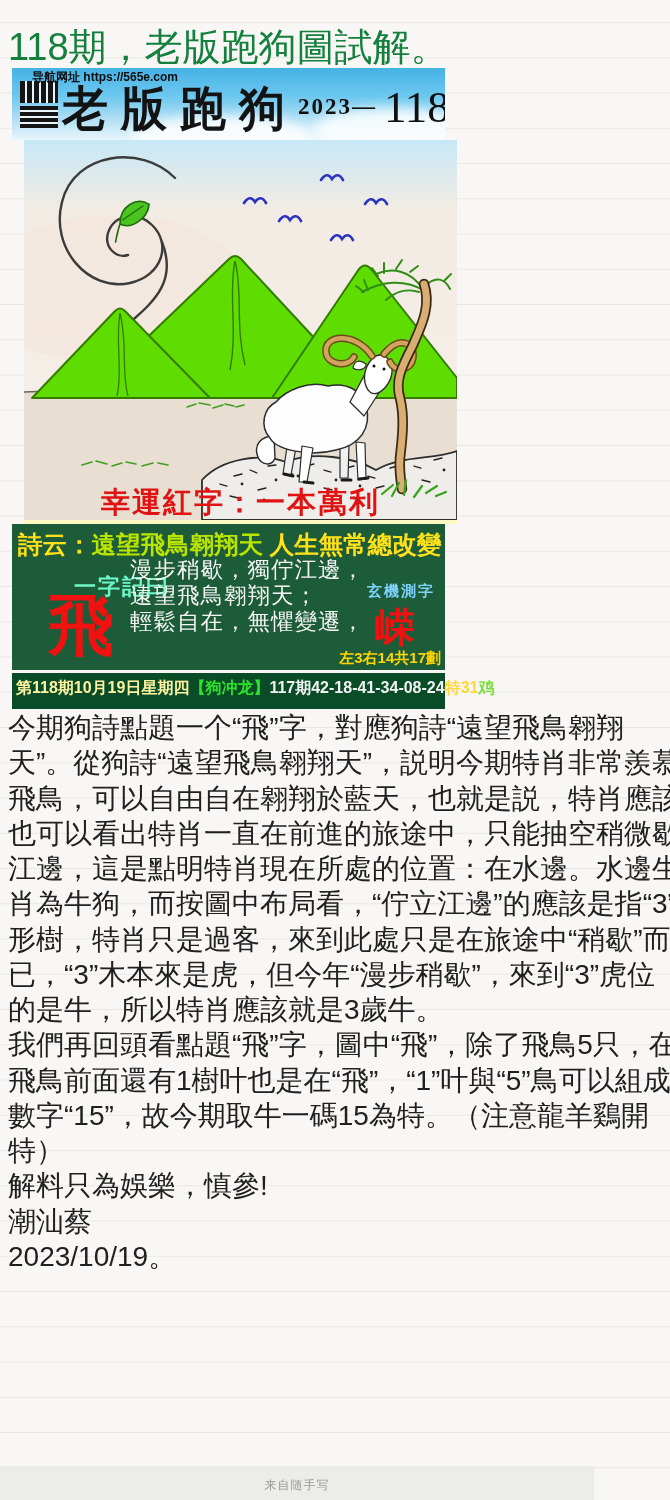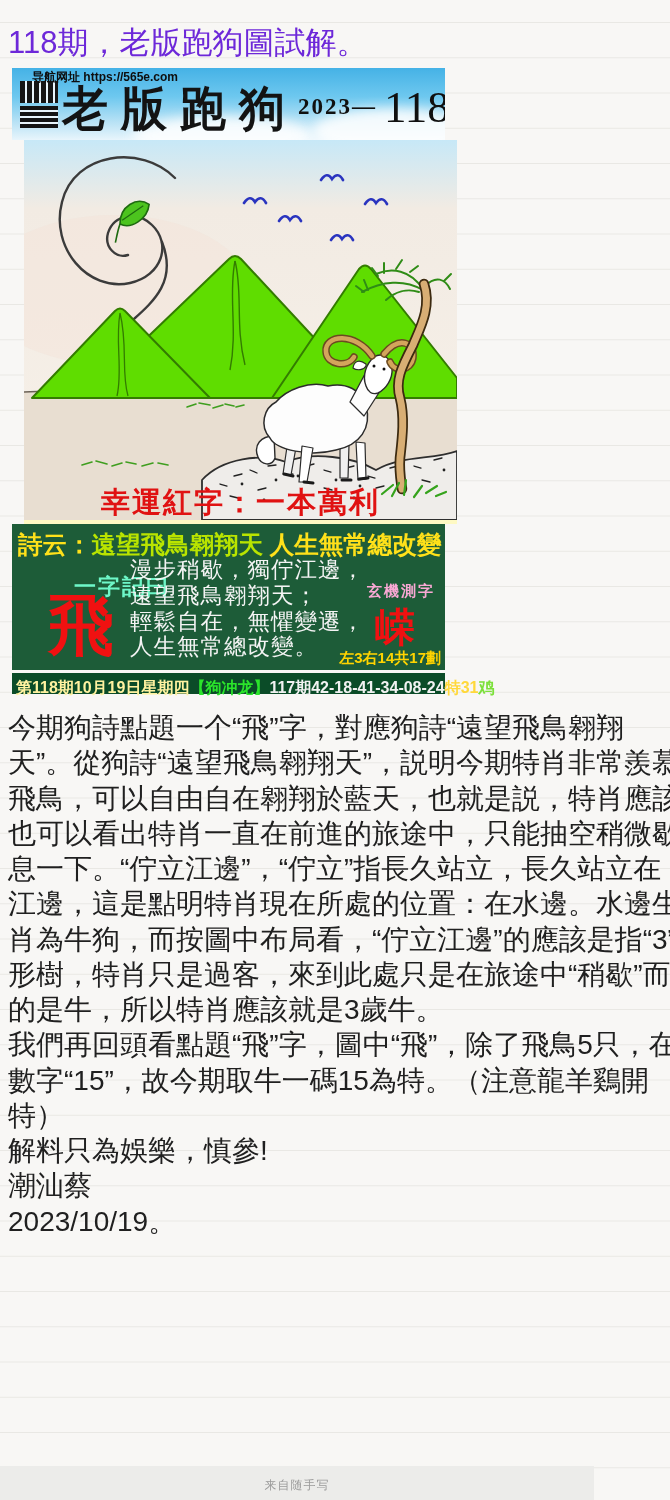--- a/index.html
+++ b/index.html
@@ -1,21 +1,21 @@
 <!DOCTYPE html>
 <html><head>
 <meta charset="utf-8">
 <style>
   html,body{margin:0;padding:0;}
   body{width:670px;height:1500px;position:relative;background:#f8f7f5;
        font-family:"Liberation Sans",sans-serif;color:#1c1c1c;overflow:hidden;}
   .ruling{position:absolute;inset:0;
     background-image:linear-gradient(to bottom,transparent 0 33.9px,#e9e8e4 33.9px 35.25px);
     background-size:100% 35.25px;background-position:0 23px;}
-  .page-title{position:absolute;top:22px;left:8px;font-size:31px;font-weight:400;color:#6d28d9;letter-spacing:0;}
+  .page-title{position:absolute;top:22px;left:8px;font-size:38px;font-weight:400;color:#15803d;letter-spacing:0;}
 
   
   .picture{position:absolute;left:12px;top:68px;width:433px;height:630px;}
   .pic-header{position:relative;width:433px;height:72px;overflow:hidden;
     background:linear-gradient(180deg,#45b2e6 0%,#6ec8ef 40%,#b8e2f5 75%,#e8f5fc 100%);}
   .cloud{position:absolute;background:#ffffff;border-radius:50%;filter:blur(6px);opacity:.85;}
   .cloud.c1{left:120px;top:48px;width:180px;height:40px;}
   .cloud.c2{left:300px;top:40px;width:160px;height:46px;}
   .nav-line{position:absolute;left:20px;top:1px;font-size:12px;font-weight:700;color:#0e0e0e;white-space:nowrap;}
   .seal{position:absolute;left:8px;top:13px;width:38px;height:48px;}
@@ -33,25 +33,25 @@
   .lucky-text{position:absolute;left:0;right:0;bottom:1px;text-align:center;
     font-family:"Liberation Serif",serif;font-size:29px;font-weight:700;color:#e01212;letter-spacing:2px;}
 
   .poem-box{position:relative;width:433px;height:146px;background:#1d5c38;overflow:hidden;}
   .poem-head{position:absolute;left:6px;top:4px;font-size:24.5px;font-weight:700;white-space:nowrap;letter-spacing:0;}
   .poem-head .yel{color:#ffe11a;}
   .poem-head .grn{color:#b9e400;}
   .one-word{position:absolute;left:62px;top:48px;font-size:22px;font-weight:700;color:#6ef7c8;letter-spacing:2px;white-space:nowrap;}
   .key-char{position:absolute;left:36px;top:66px;font-size:66px;line-height:70px;font-weight:900;color:#f01111;}
   .poem-lines{position:absolute;left:118px;top:33px;font-size:22.5px;line-height:25.8px;color:#f4f4f4;letter-spacing:1px;white-space:nowrap;}
-  .mystic-label{position:absolute;right:10px;top:58px;font-size:15px;font-weight:700;color:#f9a8d4;letter-spacing:2px;white-space:nowrap;}
+  .mystic-label{position:absolute;right:10px;top:58px;font-size:15px;font-weight:700;color:#7dd3fc;letter-spacing:2px;white-space:nowrap;}
   .mystic-char{position:absolute;right:30px;top:76px;font-size:40px;font-weight:900;color:#f01111;}
   .stroke-note{position:absolute;right:4px;bottom:2px;font-size:15px;font-weight:700;color:#ffd400;white-space:nowrap;margin-left:48px;}
 
-  .info-bar{position:relative;margin-top:3px;width:433px;height:21px;line-height:29px;background:#0b4c28;
+  .info-bar{position:relative;margin-top:3px;width:433px;height:36px;line-height:29px;background:#0b4c28;
     font-size:16px;font-weight:700;white-space:nowrap;padding-left:4px;box-sizing:border-box;}
   .info-bar .d1{color:#fff2a0;}
   .info-bar .d2{color:#2be52b;}
   .info-bar .d3{color:#f2f2f2;}
   .info-bar .d4{color:#ffd83a;}
   .info-bar .d5{color:#7ce03a;}
 
   
   .article{position:absolute;left:8px;top:710px;width:656px;}
   .article .ln{height:35.25px;line-height:35.25px;font-size:28px;color:#202020;white-space:nowrap;}
@@ -196,43 +196,43 @@
     <div class="poem-box">
       <div class="poem-head">
         <span class="yel">詩云：</span><span class="grn">遠望飛鳥翱翔天</span><span class="yel"> 人生無常總改變</span>
       </div>
       <div class="one-word">一字記曰</div>
       <div class="key-char">飛</div>
       <div class="poem-lines">
         <div>漫步稍歇，獨佇江邊，</div>
         <div>遠望飛鳥翱翔天；</div>
         <div>輕鬆自在，無懼變遷，</div>
-        <div>人生無常總改變。</div>
       </div>
       <div class="mystic-label">玄機測字</div>
       <div class="mystic-char">嵘</div>
       <div class="stroke-note">左3右14共17劃</div>
     </div>
 
     <div class="info-bar">
       <span class="d1">第118期10月19日星期四</span><span class="d2">【狗冲龙】</span><span class="d3">117期42-18-41-34-08-24</span><span class="d4">特31</span><span class="d5">鸡</span>
     </div>
   </div>
 
   <div class="article">
     <div class="ln">今期狗詩點題一个“飛”字，對應狗詩“遠望飛鳥翱翔</div>
     <div class="ln">天”。從狗詩“遠望飛鳥翱翔天”，説明今期特肖非常羨慕</div>
     <div class="ln">飛鳥，可以自由自在翱翔於藍天，也就是説，特肖應該</div>
     <div class="ln">也可以看出特肖一直在前進的旅途中，只能抽空稍微歇</div>
-    <div class="ln">息一下。“佇立江邊”，“佇立”指長久站立，長久站立在</div>
     <div class="ln">江邊，這是點明特肖現在所處的位置：在水邊。水邊生</div>
     <div class="ln">肖為牛狗，而按圖中布局看，“佇立江邊”的應該是指“3”</div>
     <div class="ln">形樹，特肖只是過客，來到此處只是在旅途中“稍歇”而</div>
+    <div class="ln">已，“3”木本來是虎，但今年“漫步稍歇”，來到“3”虎位</div>
     <div class="ln">的是牛，所以特肖應該就是3歲牛。</div>
     <div class="ln">我們再回頭看點題“飛”字，圖中“飛”，除了飛鳥5只，在</div>
+    <div class="ln">飛鳥前面還有1樹叶也是在“飛”，“1”叶與“5”鳥可以組成</div>
     <div class="ln">數字“15”，故今期取牛一碼15為特。（注意龍羊鷄開</div>
     <div class="ln">特）</div>
     <div class="ln">解料只為娛樂，慎參!</div>
     <div class="ln">潮汕蔡</div>
     <div class="ln">2023/10/19。</div>
   </div>
 
   <div class="footer-bar">
     <span>来自随手写</span>
   </div>

